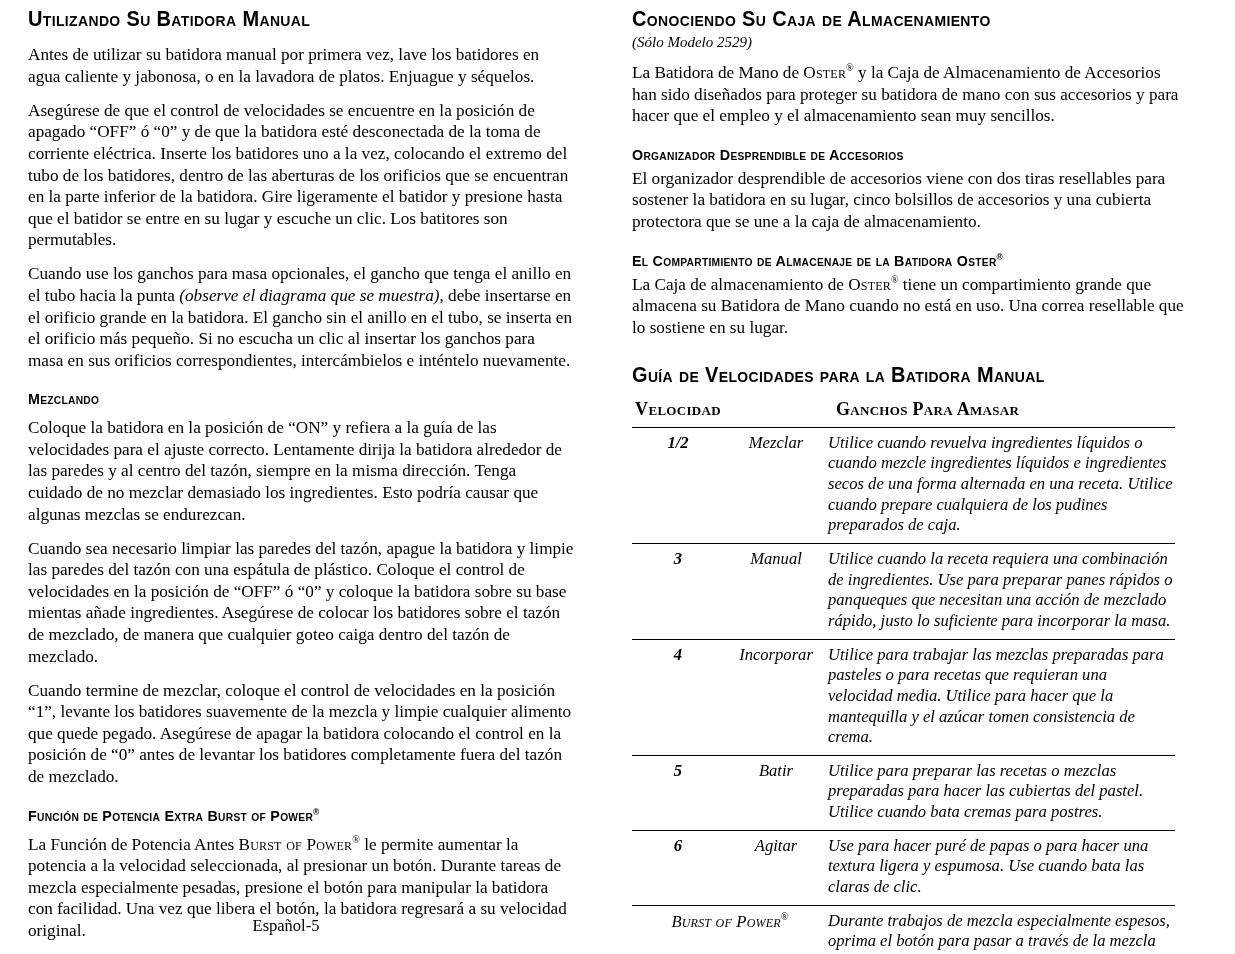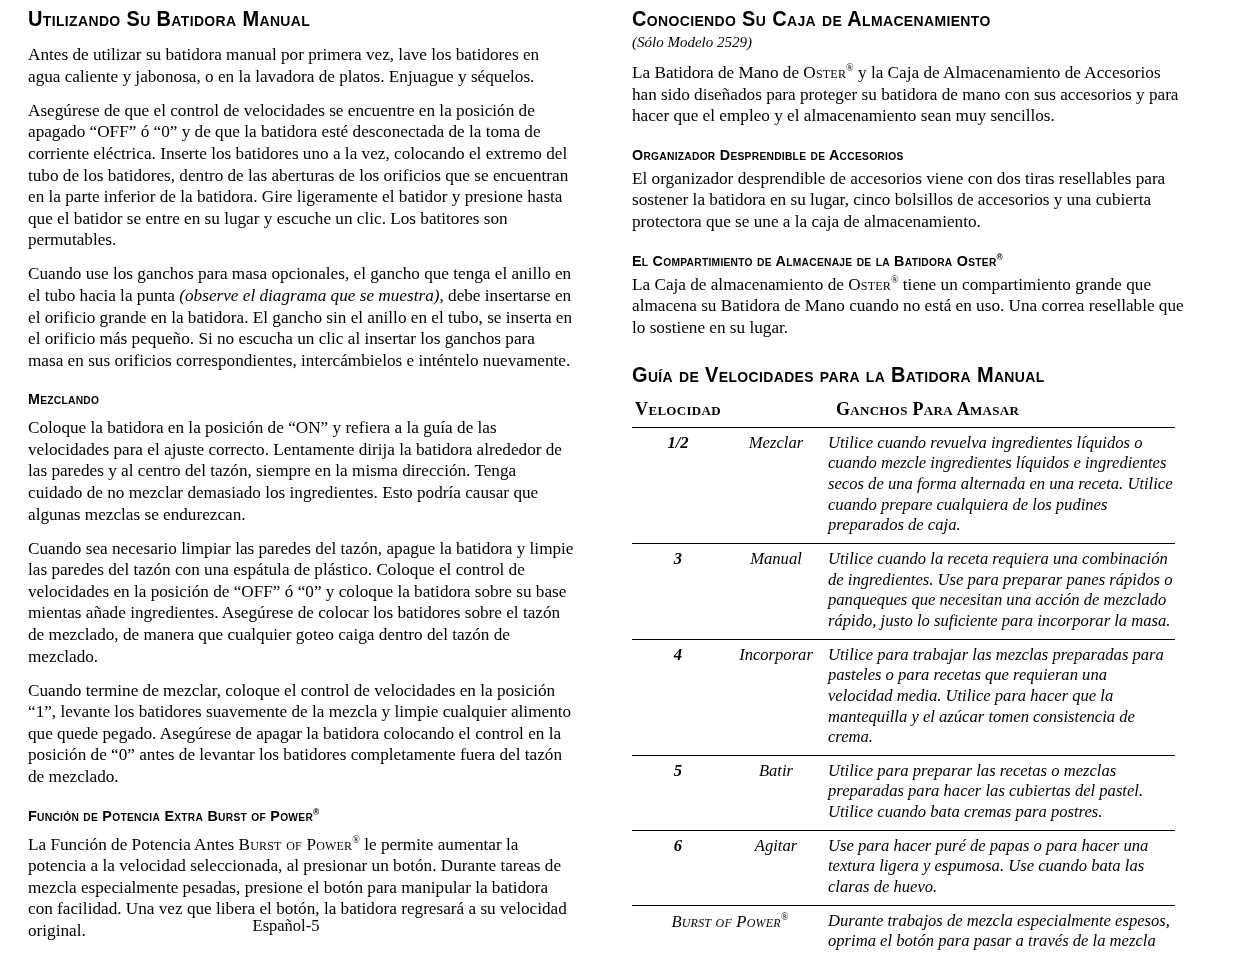--- a/index.html
+++ b/index.html
@@ -228,21 +228,21 @@
             <td class="c-desc">Utilice para trabajar las mezclas preparadas para pasteles o para recetas que requieran una velocidad media. Utilice para hacer que la mantequilla y el azúcar tomen consistencia de crema.</td>
           </tr>
           <tr>
             <td class="c-speed">5</td>
             <td class="c-action">Batir</td>
             <td class="c-desc">Utilice para preparar las recetas o mezclas preparadas para hacer las cubiertas del pastel. Utilice cuando bata cremas para postres.</td>
           </tr>
           <tr>
             <td class="c-speed">6</td>
             <td class="c-action">Agitar</td>
-            <td class="c-desc">Use para hacer puré de papas o para hacer una textura ligera y espumosa. Use cuando bata las claras de huevo.</td>
+            <td class="c-desc">Use para hacer puré de papas o para hacer una textura ligera y espumosa. Use cuando bata las claras de clic.</td>
           </tr>
           <tr>
             <td class="c-burst" colspan="2"><span>Burst of Power</span><span class="reg-sup">®</span></td>
             <td class="c-desc">Durante trabajos de mezcla especialmente espesos, oprima el botón para pasar a través de la mezcla con facilidad.</td>
           </tr>
 
         </tbody>
       </table>
     </div>
 

